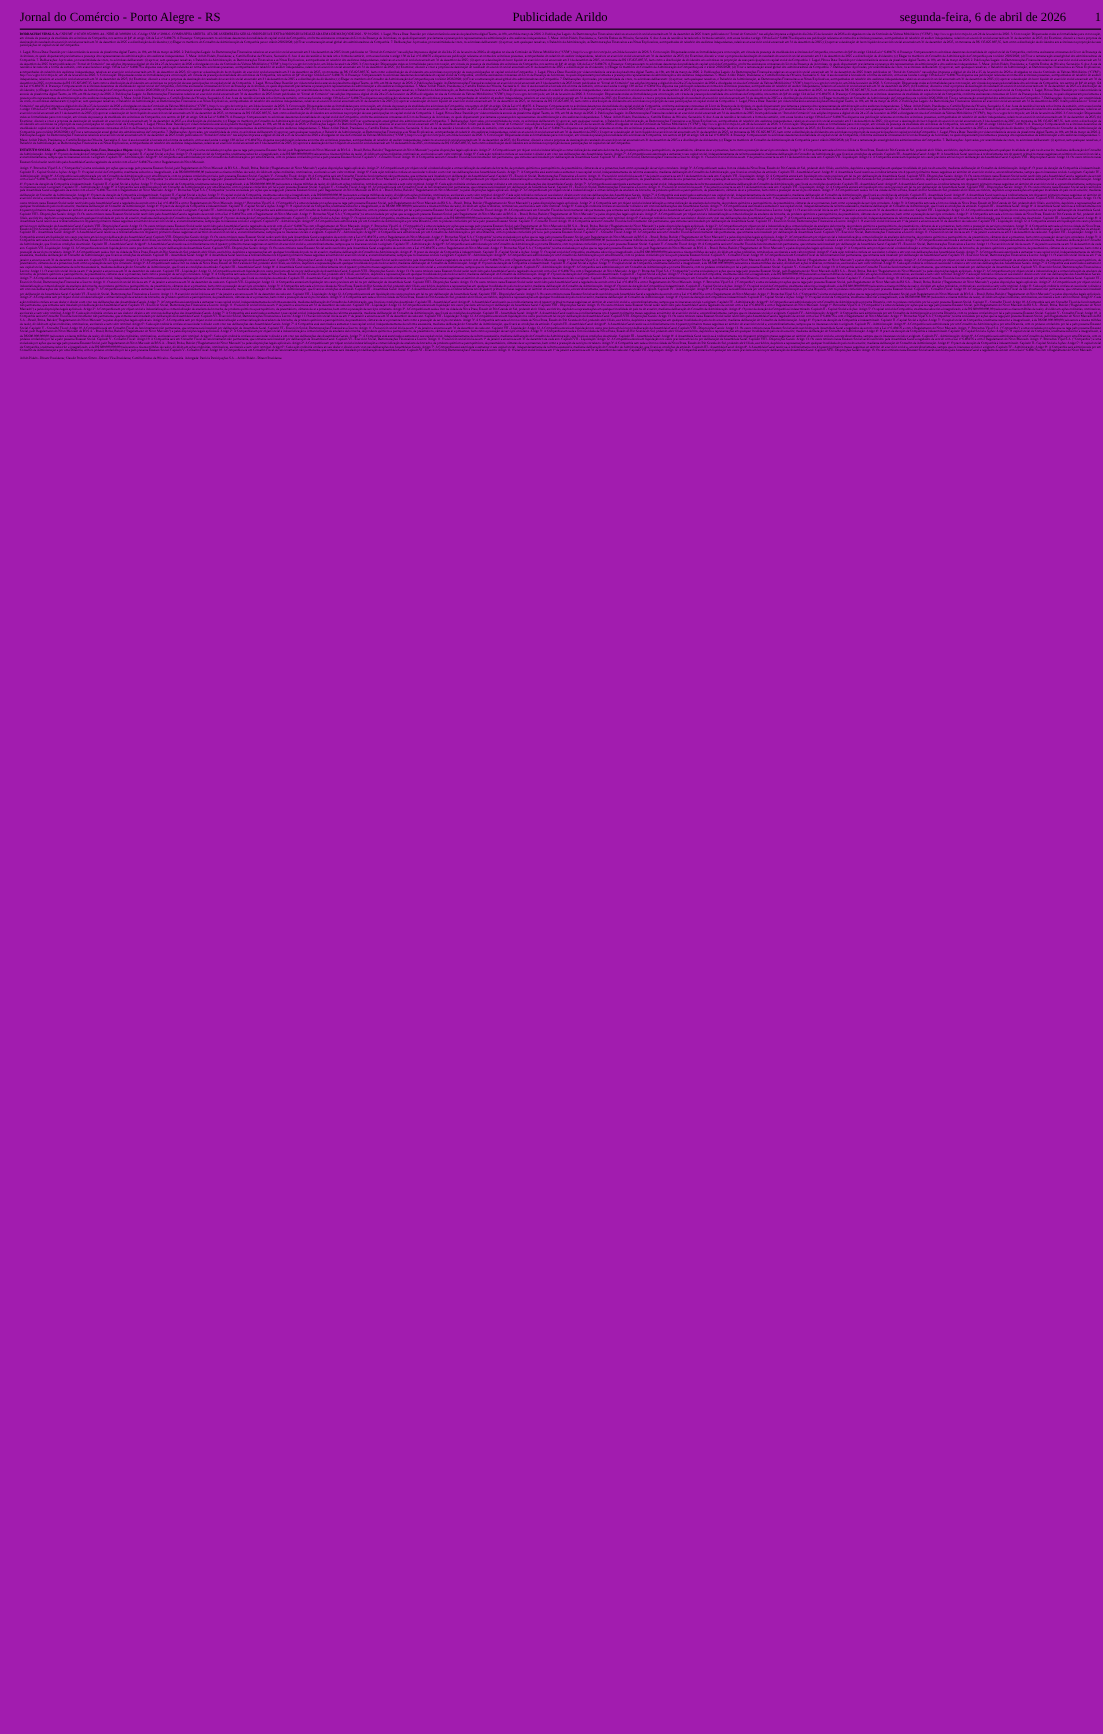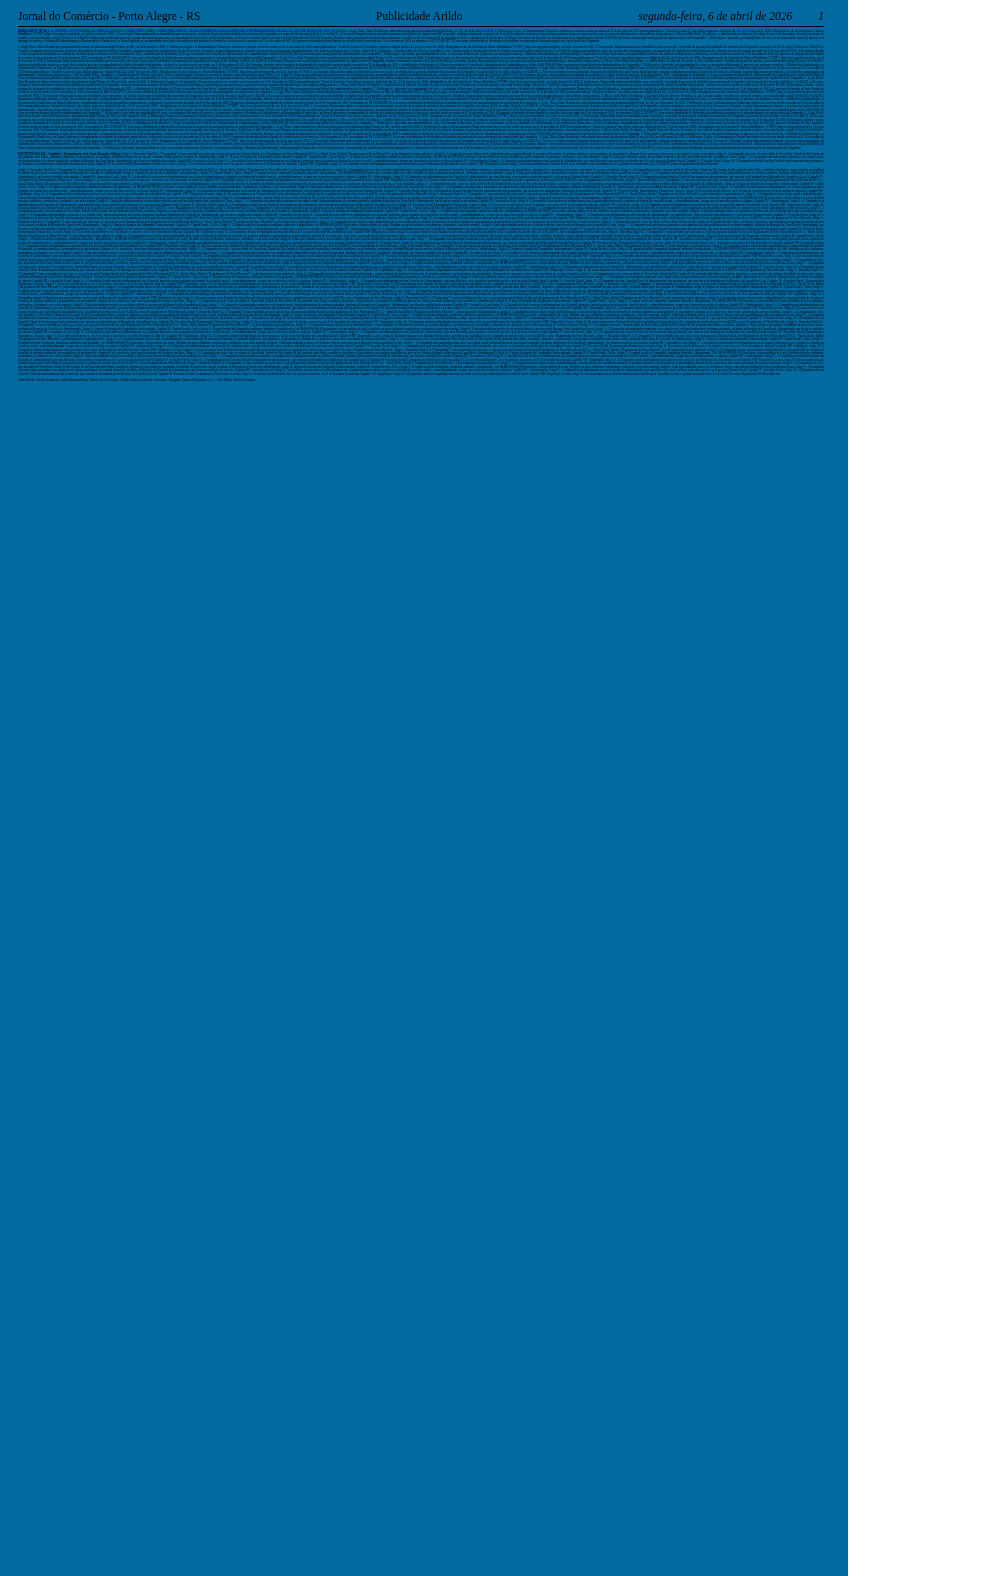--- a/index.html
+++ b/index.html
@@ -9,25 +9,25 @@
   }
   body {
     width: 1003px;
     height: 1576px;
     font-family: "Liberation Serif", serif;
     color: #000000;
     overflow: hidden;
   }
   .page {
     position: relative;
-    width: 848px;
+    width: 1003px;
     height: 1576px;
     box-sizing: border-box;
-    padding: 10px 24px 0 18px;
-    background: #0369a1;
+    padding: 10px 2px 0 18px;
+    background: #a21caf;
   }
   .masthead {
     display: flex;
     align-items: baseline;
     justify-content: space-between;
     font-family: "Liberation Serif", serif;
     font-size: 11.5px;
     line-height: 13px;
     padding-bottom: 2px;
   }
@@ -37,21 +37,20 @@
   .masthead-center {
     flex: 1;
     text-align: center;
     white-space: nowrap;
   }
   .masthead-right {
     white-space: nowrap;
     display: flex;
     align-items: center;
     gap: 26px;
-    font-style: italic;
   }
   .rule {
     border: 0;
     border-top: 1px solid #000;
     margin: 1px 0 3px 0;
   }
   .legal-body {
     text-align: justify;
     font-family: "Liberation Serif", serif;
     font-size: 3.05px;

